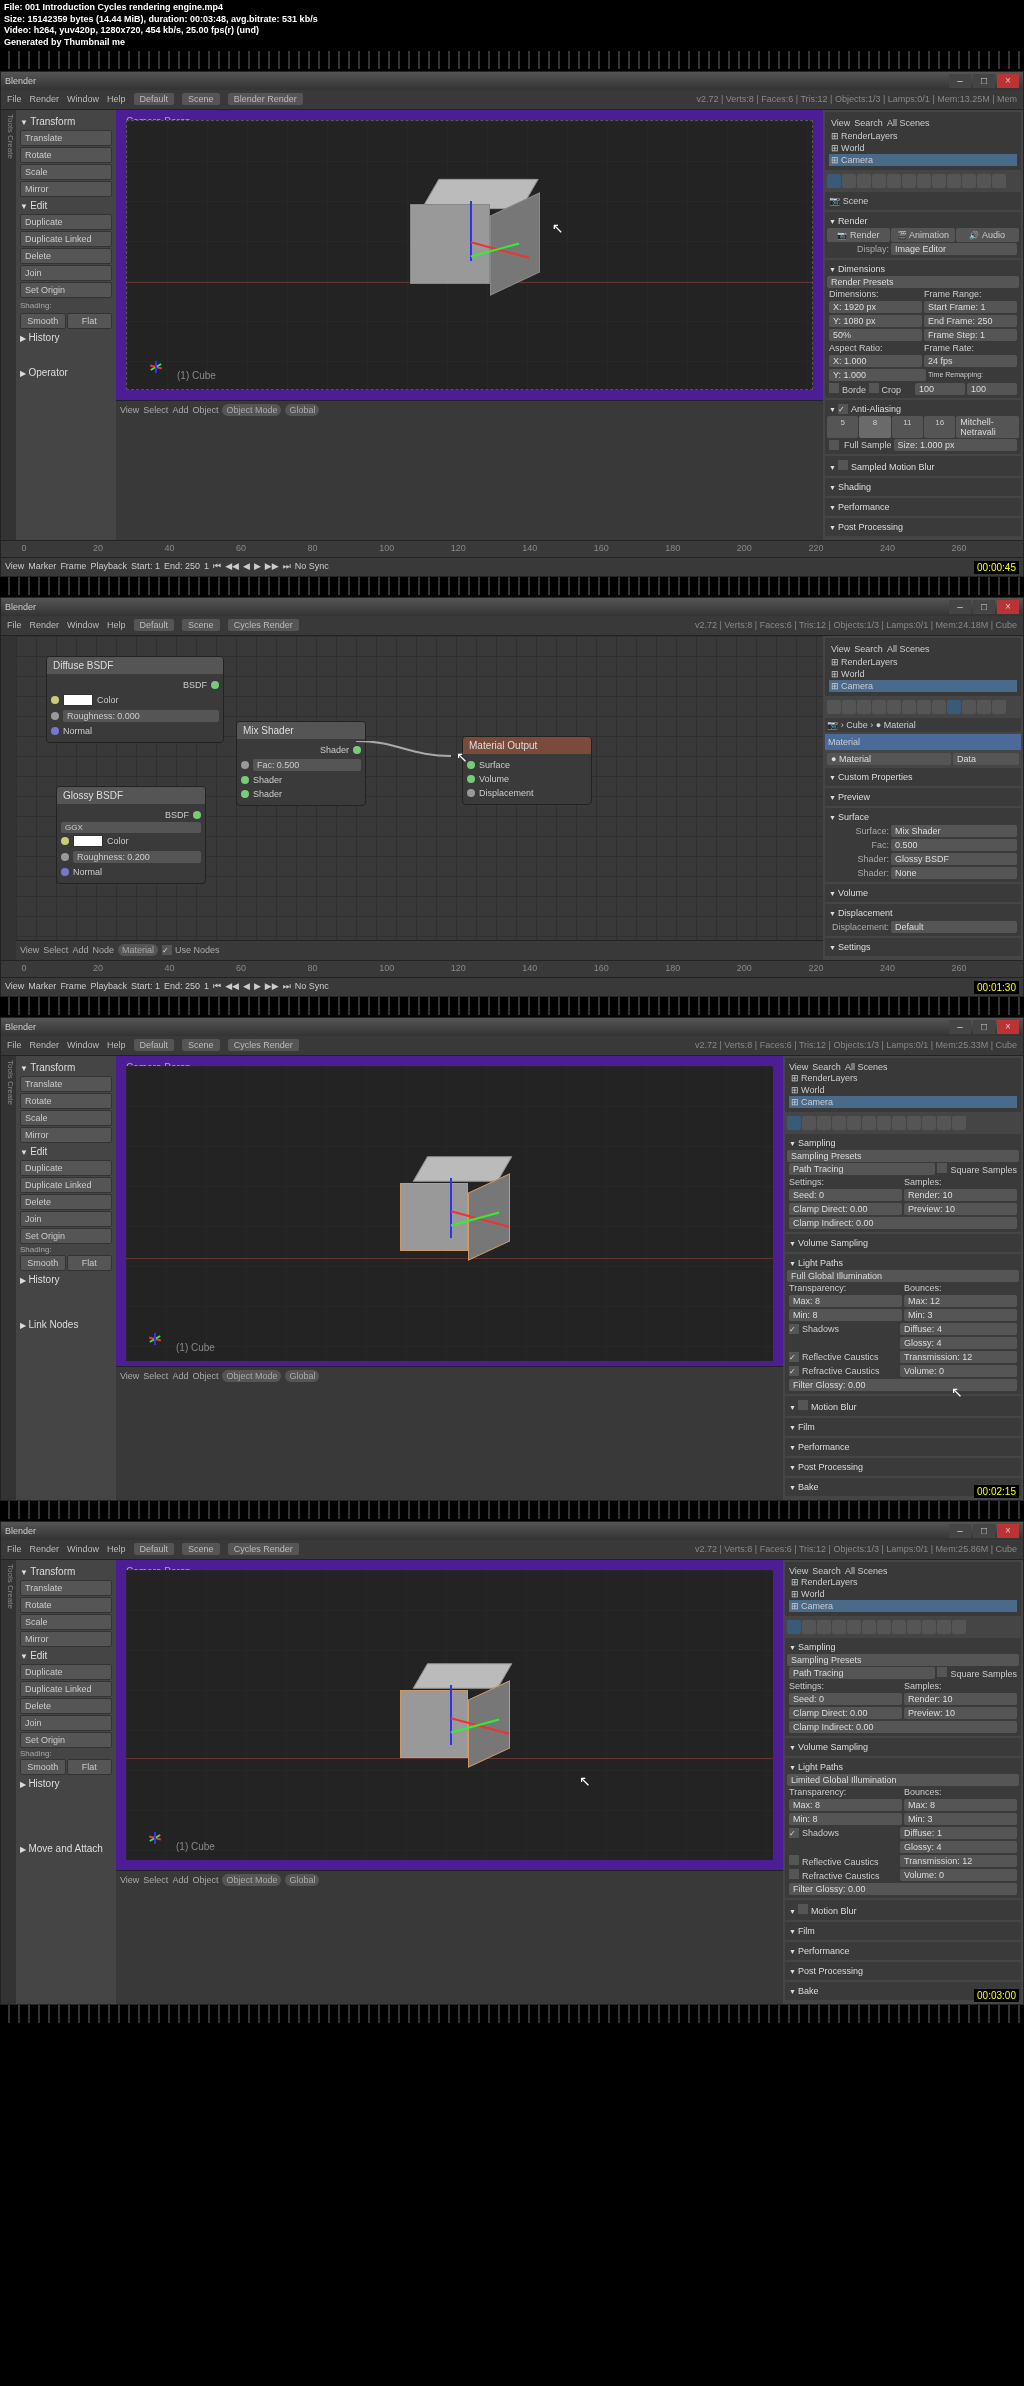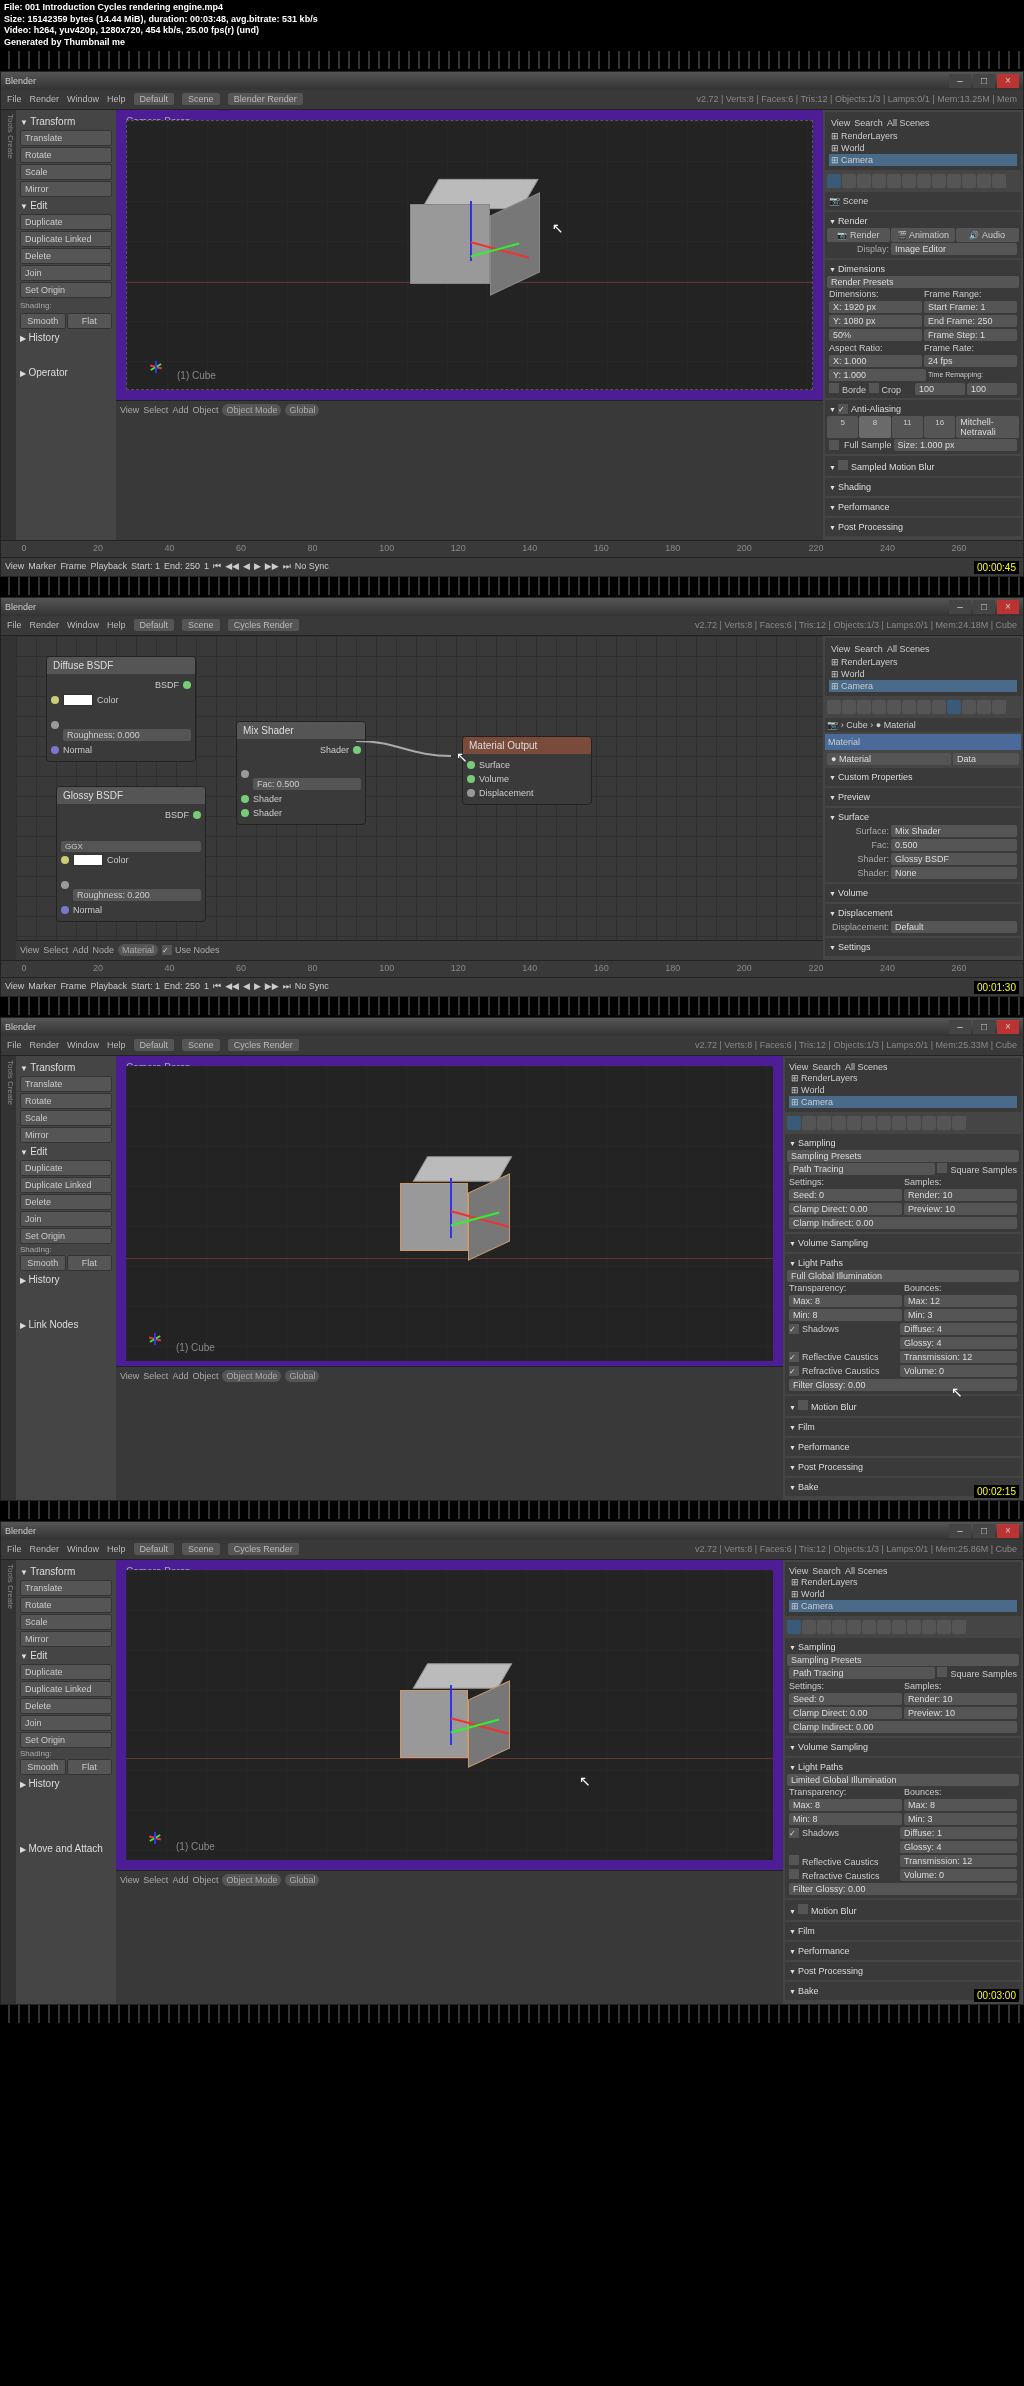--- a/index.html
+++ b/index.html
@@ -69,21 +69,21 @@
 .node { position: absolute; background: #3a3a3a; border: 1px solid #222; border-radius: 4px; min-width: 130px; }
 .node-header { background: #555; padding: 3px 6px; font-size: 10px; color: #ddd; border-radius: 3px 3px 0 0; }
 .node-header.red { background: #7a4a3a; }
 .node-body { padding: 4px; }
 .node-socket { display: flex; align-items: center; gap: 4px; padding: 2px 0; font-size: 9px; }
 .socket-dot { width: 8px; height: 8px; border-radius: 50%; }
 .socket-green { background: #7c7; }
 .socket-yellow { background: #cc7; }
 .socket-gray { background: #999; }
 .socket-blue { background: #77c; }
-.node-field { background: #555; padding: 1px 4px; border-radius: 2px; font-size: 8px; flex: 1; margin-top: 19px; }
+.node-field { background: #555; padding: 1px 4px; border-radius: 2px; font-size: 8px; flex: 1; }
 .color-swatch { width: 30px; height: 12px; background: #fff; border: 1px solid #333; }
 .mat-label { position: absolute; bottom: 6px; left: 8px; color: #888; font-size: 10px; }
 .cursor { position: absolute; width: 12px; height: 16px; }
 .cursor::before { content: "↖"; color: #fff; font-size: 14px; }
 .checkbox { width: 10px; height: 10px; background: #555; display: inline-block; margin-right: 3px; }
 .checkbox.checked::before { content: "✓"; color: #ddd; font-size: 8px; }
 </style>
 </head>
 <body>
 
@@ -331,21 +331,21 @@
     <span class="sel">Default</span>
     <span class="sel">Scene</span>
     <span class="sel">Cycles Render</span>
     <span class="right"><span>v2.72</span> | <span>Verts:8 | Faces:6 | Tris:12 | Objects:1/3 | Lamps:0/1 | Mem:24.18M | Cube</span></span>
   </div>
   <div class="main-layout">
     <div class="tab-strip"></div>
     <div class="node-editor">
       <div class="node-grid"></div>
 
-      <div class="node" style="top:20px;left:30px;width:150px">
+      <div class="node" style="top:20px;left:30px;width:178px">
         <div class="node-header">Diffuse BSDF</div>
         <div class="node-body">
           <div class="node-socket" style="justify-content:flex-end">
               <span>BSDF</span>
               <div class="socket-dot socket-green"></div>
             </div>
           <div class="node-socket">
               <div class="socket-dot socket-yellow"></div>
               <div class="color-swatch"></div>
               <span>Color</span>

